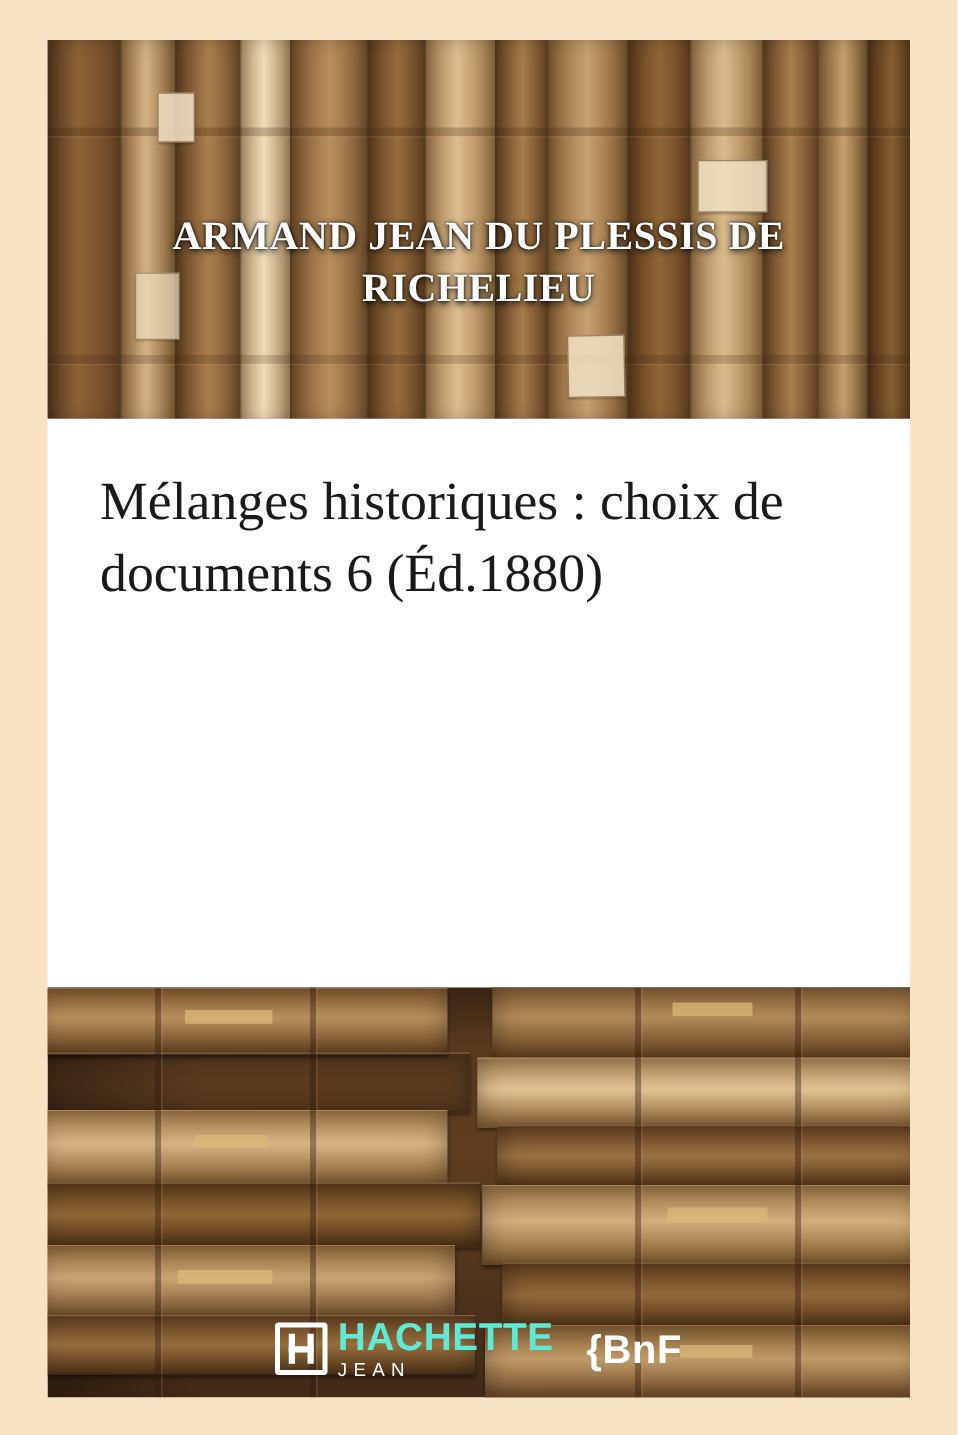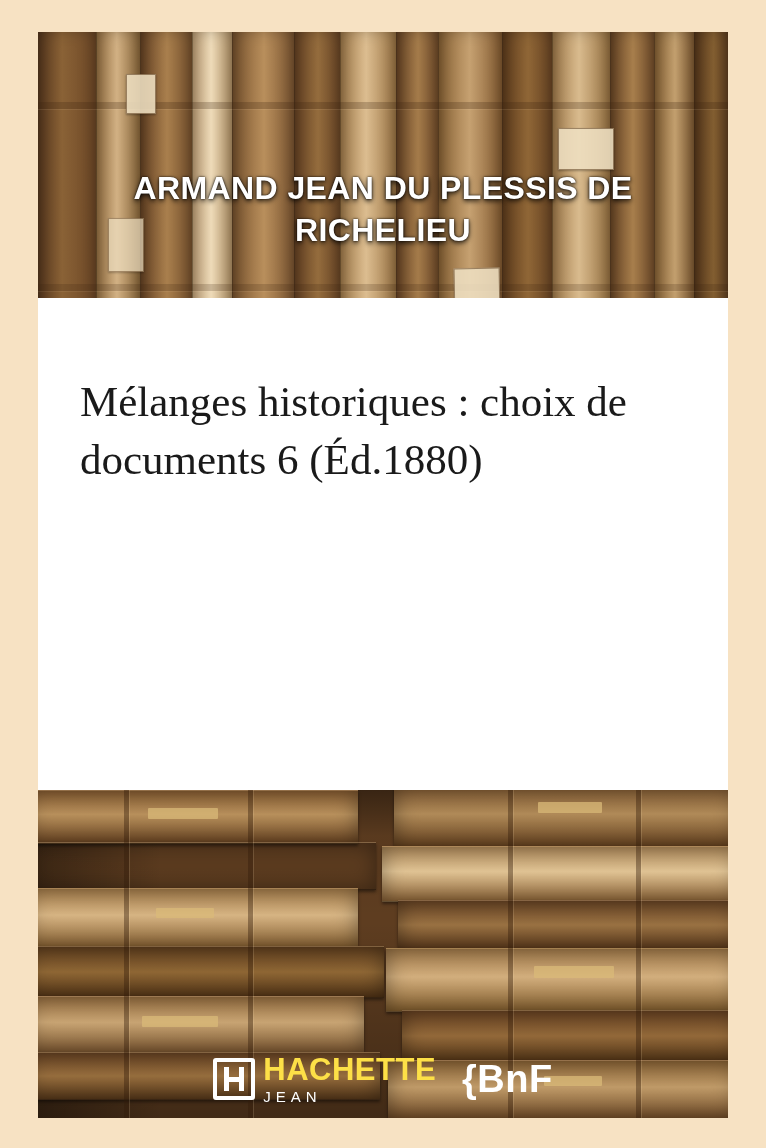--- a/index.html
+++ b/index.html
@@ -32,23 +32,24 @@
     background: #ffffff;
     overflow: hidden;
   }
 
   
   .top-photo {
     position: absolute;
     left: 0;
     top: 0;
     width: 690px;
-    height: 266px;
+    height: 303px;
     overflow: hidden;
     background: #701a75;
+    font-family: Liberation Serif, serif;
   }
   .top-photo .photo-base {
     position: absolute;
     inset: 0;
     background:
       linear-gradient(180deg, rgba(0,0,0,0.55) 0%, rgba(0,0,0,0.12) 9%, rgba(0,0,0,0.0) 22%, rgba(0,0,0,0.0) 72%, rgba(0,0,0,0.25) 100%),
       repeating-linear-gradient(90deg,
         #7d5531 0px, #9b7045 9px, #c9a173 20px, #a87c4e 31px, #7a5430 44px,
         #6a4526 52px, #96703f 66px, #c6a477 79px, #8d6338 92px, #6f4a29 104px);
   }
@@ -204,35 +205,35 @@
     position: absolute;
     left: 7px; right: 7px; top: 15px; height: 5px;
     background: #ffffff;
   }
   .h-words {
     display: flex;
     flex-direction: column;
     line-height: 1;
   }
   .h-title {
-    color: #fde047;
+    color: #5eead4;
     font-weight: bold;
     font-size: 31px;
     letter-spacing: 0.5px;
   }
   .h-sub {
     color: #ffffff;
     font-size: 15px;
     letter-spacing: 5px;
     margin-top: 4px;
   }
   .bnf {
     color: #ffffff;
     font-weight: bold;
-    font-size: 38px;
+    font-size: 32px;
     letter-spacing: 0.5px;
     white-space: nowrap;
   }
 </style>
 </head>
 <body>
 
 <div class="book-cover">
 
   <div class="page">

